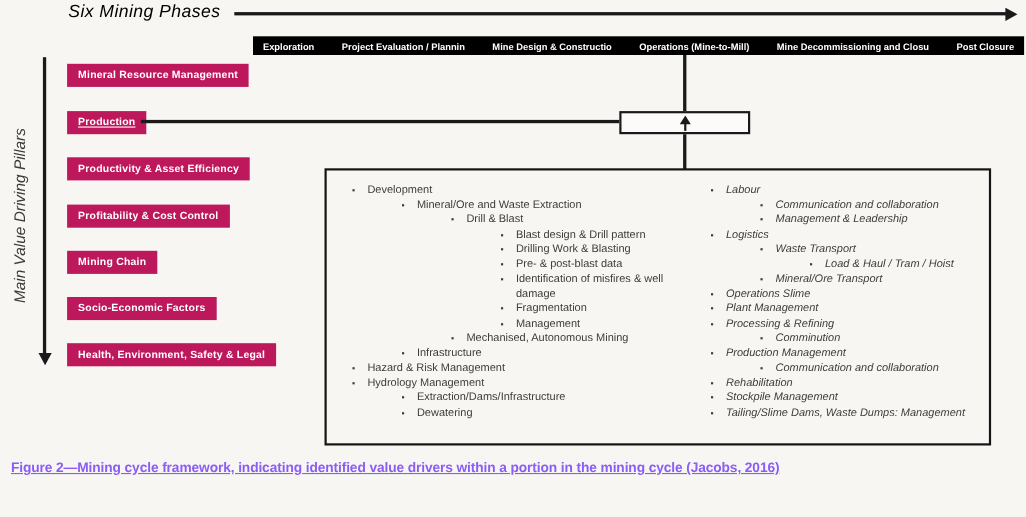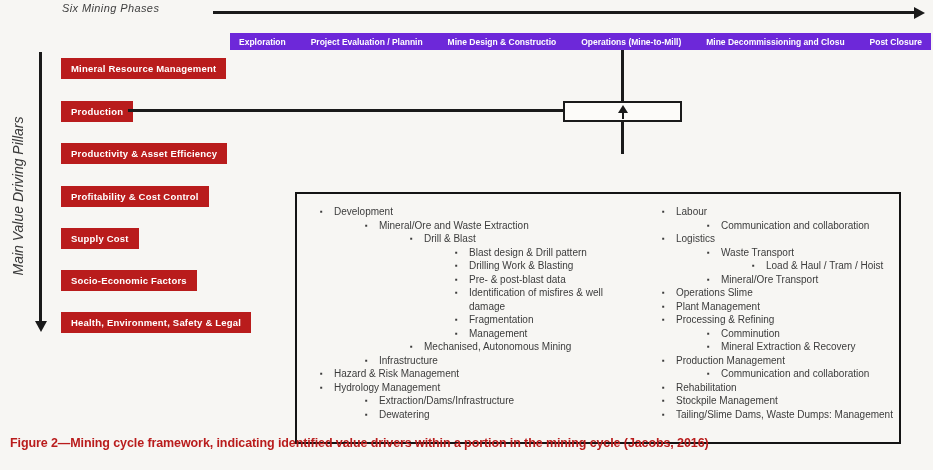--- a/index.html
+++ b/index.html
@@ -7,57 +7,57 @@
     width:933px; height:470px;
     background:#f7f6f3;
     font-family:"Liberation Sans", sans-serif;
     -webkit-font-smoothing:antialiased;
   }
   .stage { position:relative; width:933px; height:470px; overflow:hidden; }
 
   
   .title {
     position:absolute; left:62px; top:2px;
-    font-style:italic; font-size:11px; color:#404040; letter-spacing:0.4px;
+    font-style:italic; font-size:16px; color:#000000; letter-spacing:0.4px;
     white-space:nowrap;
   }
   .top-arrow-line { position:absolute; left:213px; top:11px; width:703px; height:3px; background:#1a1a1a; }
   .top-arrow-head {
     position:absolute; left:914px; top:6.5px; width:0; height:0;
     border-left:11px solid #1a1a1a; border-top:6px solid transparent; border-bottom:6px solid transparent;
   }
 
   
   .phases-bar {
     position:absolute; left:230px; top:33px; width:701px; height:17px;
-    background:#6d28d9; display:flex; align-items:center; justify-content:space-between;
+    background:#000000; display:flex; align-items:center; justify-content:space-between;
     padding:0 9px; box-sizing:border-box;text-align:right;
   }
   .phase { color:#ffffff; font-weight:bold; font-size:8.5px; white-space:nowrap; }
 
   
   .v-axis-line { position:absolute; left:39px; top:52px; width:2.5px; height:270px; background:#1a1a1a; }
   .v-axis-head {
     position:absolute; left:34.5px; top:321px; width:0; height:0;
     border-top:11px solid #1a1a1a; border-left:6px solid transparent; border-right:6px solid transparent;
   }
   .v-axis-label {
     position:absolute; left:-107px; top:188px; width:250px; text-align:center;
     transform:rotate(-90deg);
     font-style:italic; font-size:14px; color:#3a3a3a; white-space:nowrap;
   }
 
   
   .pillar {
     position:absolute; left:61px; height:21px; line-height:21px;
-    background:#b91c1c; color:#ffffff; font-weight:bold; font-size:9.5px;
+    background:#be185d; color:#ffffff; font-weight:bold; font-size:9.5px;
     letter-spacing:0.2px; padding:0 10px; white-space:nowrap; box-sizing:border-box;
   }
   .pillar-1 { top:58px; }
-  .pillar-2 { top:101px; }
+  .pillar-2 { top:101px;text-decoration:underline; }
   .pillar-3 { top:143px; }
   .pillar-4 { top:186px; }
   .pillar-5 { top:228px; }
   .pillar-6 { top:270px; }
   .pillar-7 { top:312px; }
 
   
   .production-line { position:absolute; left:128px; top:109px; width:437px; height:3px; background:#1a1a1a; }
   .drop-line-top    { position:absolute; left:621px; top:50px;  width:2.5px; height:51px; background:#1a1a1a; }
   .drop-line-bottom { position:absolute; left:621px; top:121px; width:2.5px; height:33px; background:#1a1a1a; }
@@ -67,42 +67,43 @@
   }
   .up-arrow-stem { position:absolute; left:621.5px; top:112px; width:2px; height:7px; background:#1a1a1a; }
   .up-arrow-head {
     position:absolute; left:617.5px; top:105px; width:0; height:0;
     border-bottom:8px solid #1a1a1a; border-left:5px solid transparent; border-right:5px solid transparent;
   }
 
   
   .drivers-box {
     position:absolute; left:295px; top:153px; width:606px; height:252px;
-    border:2.5px solid #141414; box-sizing:border-box; background:transparent;margin-top:39px;
+    border:2.5px solid #141414; box-sizing:border-box; background:transparent;
   }
   .col { position:absolute; top:11px; }
   .col-left  { left:22px;  width:302px; }
-  .col-right { left:364px; width:264px; }
+  .col-right { left:348px; width:264px;font-style:italic; }
 
   ul.tree, ul.tree ul { list-style:none; margin:0; padding:0; }
   ul.tree ul { padding-left:30px; }
   ul.tree li {
     position:relative; padding-left:15px;
     font-size:10px; line-height:13.5px; color:#3c3c3c;
   }
   ul.tree li::before {
     content:"\25AA"; position:absolute; left:1px; top:0;
     font-size:8px; color:#3c3c3c;
   }
 
   
   .caption {
-    position:absolute; left:10px; top:436px;
-    font-weight:bold; font-size:12.5px; color:#b91c1c; letter-spacing:-0.1px;
+    position:absolute; left:10px; top:418px;
+    font-weight:bold; font-size:12.5px; color:#8b5cf6; letter-spacing:-0.1px;
     white-space:nowrap;
+    text-decoration:underline;
   }
 </style>
 </head>
 <body>
 
 <div class="stage">
 
   <div class="title">Six Mining Phases</div>
   <div class="top-arrow-line"></div>
   <div class="top-arrow-head"></div>
@@ -117,21 +118,21 @@
   </div>
 
   <div class="v-axis-line"></div>
   <div class="v-axis-head"></div>
   <div class="v-axis-label">Main Value Driving Pillars</div>
 
   <div class="pillar pillar-1">Mineral Resource Management</div>
   <div class="pillar pillar-2">Production</div>
   <div class="pillar pillar-3">Productivity &amp; Asset Efficiency</div>
   <div class="pillar pillar-4">Profitability &amp; Cost Control</div>
-  <div class="pillar pillar-5">Supply Cost</div>
+  <div class="pillar pillar-5">Mining Chain</div>
   <div class="pillar pillar-6">Socio-Economic Factors</div>
   <div class="pillar pillar-7">Health, Environment, Safety &amp; Legal</div>
 
   <div class="production-line"></div>
   <div class="drop-line-top"></div>
   <div class="drop-line-bottom"></div>
   <div class="connector-box"></div>
   <div class="up-arrow-stem"></div>
   <div class="up-arrow-head"></div>
 
@@ -156,32 +157,32 @@
           <li>Hydrology Management<ul>
               <li>Extraction/Dams/Infrastructure</li>
               <li>Dewatering</li>
             </ul></li>
         </ul>
     </div>
     <div class="col col-right">
       <ul class="tree">
           <li>Labour<ul>
               <li>Communication and collaboration</li>
+              <li>Management &amp; Leadership</li>
             </ul></li>
           <li>Logistics<ul>
               <li>Waste Transport<ul>
                   <li>Load &amp; Haul / Tram / Hoist</li>
                 </ul></li>
               <li>Mineral/Ore Transport</li>
             </ul></li>
           <li>Operations Slime</li>
           <li>Plant Management</li>
           <li>Processing &amp; Refining<ul>
               <li>Comminution</li>
-              <li>Mineral Extraction &amp; Recovery</li>
             </ul></li>
           <li>Production Management<ul>
               <li>Communication and collaboration</li>
             </ul></li>
           <li>Rehabilitation</li>
           <li>Stockpile Management</li>
           <li>Tailing/Slime Dams, Waste Dumps: Management</li>
         </ul>
     </div>
   </div>

